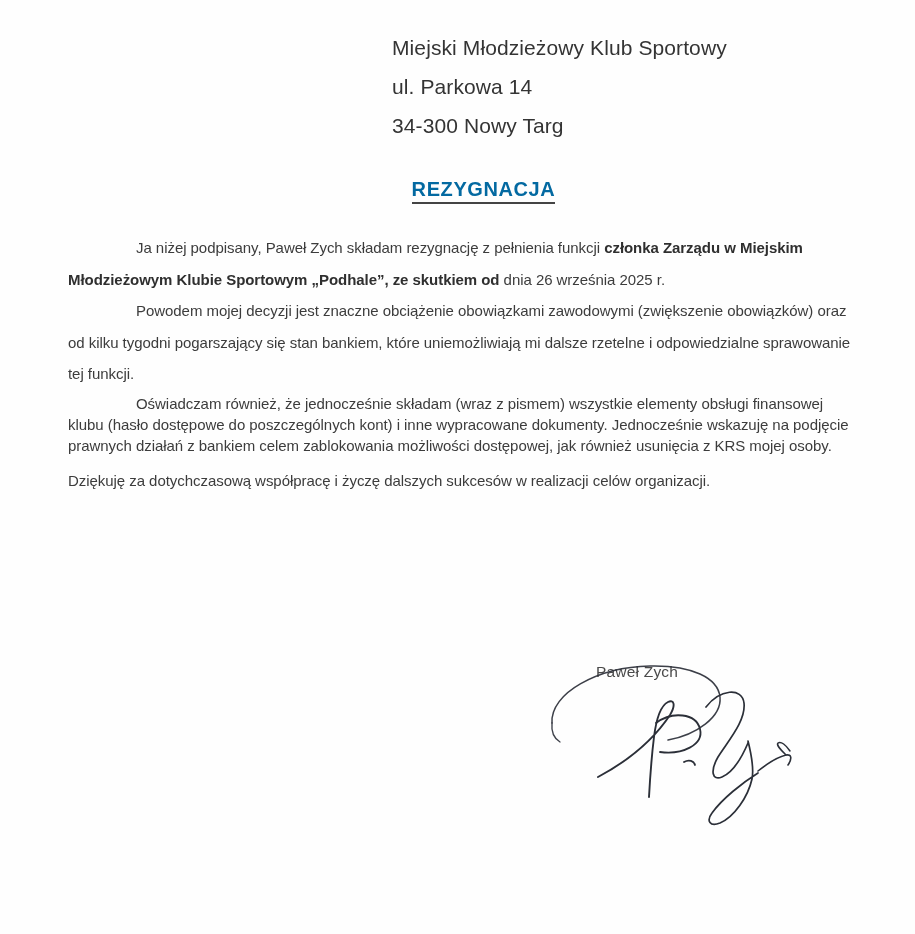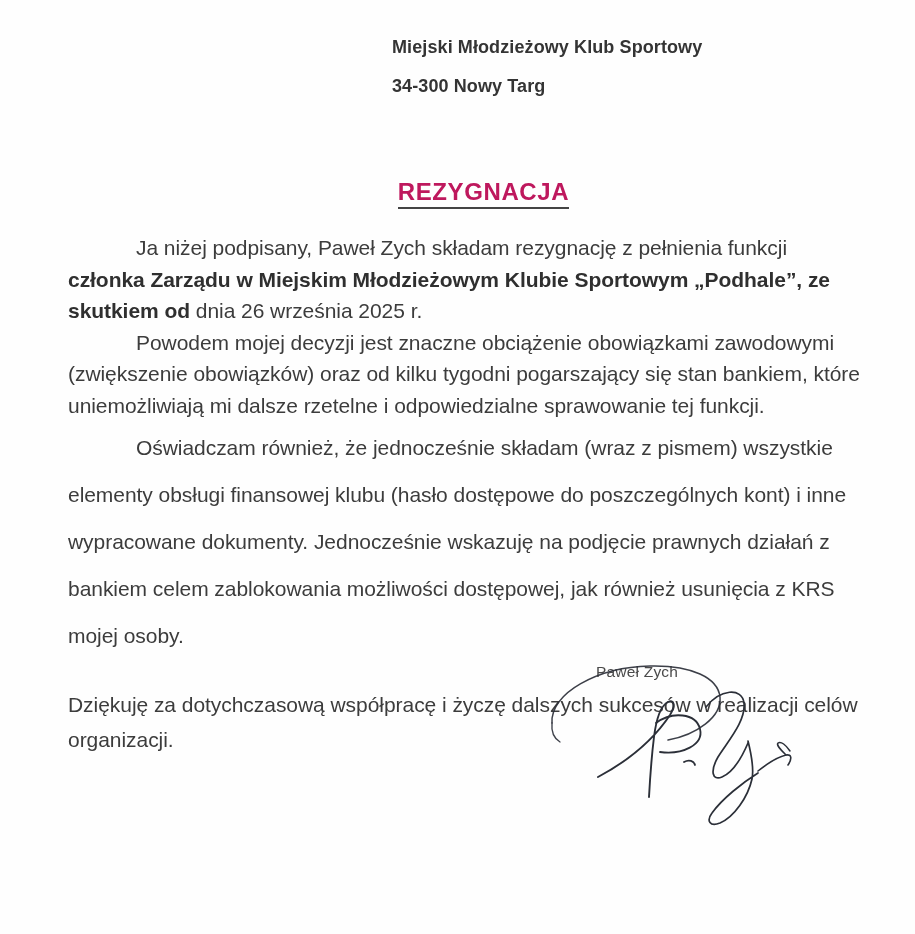--- a/index.html
+++ b/index.html
@@ -26,73 +26,73 @@
   }
 
   
   .header-block {
     position: absolute;
     left: 392px;
     top: 28px;
     width: 470px;
   }
   .header-line {
-    font-size: 18px;
-    font-weight: bold;
+    font-size: 21px;
+    font-weight: normal;
     line-height: 39px;
     letter-spacing: 0.1px;
     color: #343434;
     white-space: nowrap;
   }
 
   
   .doc-title-wrap {
     position: absolute;
     left: 0;
     top: 178px;
     width: 915px;
     text-align: center;
     padding-left: 52px;
     box-sizing: border-box;
   }
   .doc-title {
     display: inline-block;
-    font-size: 24px;
+    font-size: 20px;
     font-weight: bold;
     letter-spacing: 0.6px;
-    color: #be185d;
+    color: #0369a1;
     border-bottom: 2px solid #444444;
     padding-bottom: 1px;
   }
 
   
   .body-block {
     position: absolute;
     left: 68px;
     top: 232px;
     width: 792px;
   }
   .para {
-    font-size: 21px;
+    font-size: 15px;
     line-height: 31.5px;
     color: #3c3c3c;
     text-align: left;
     margin: 0;
     letter-spacing: -0.05px;
   }
   .para.indent {
     text-indent: 68px;
   }
   .para.p3 {
-    line-height: 47px;
+    line-height: 21px;
     margin-top: 3px;
   }
   .para.closing {
-    line-height: 35px;
-    margin-top: 28px;
+    line-height: 28px;
+    margin-top: 11px;
   }
   .para b {
     font-weight: bold;
     color: #2f2f2f;
   }
 
   
   .signature-zone {
     position: absolute;
     left: 520px;
@@ -118,20 +118,21 @@
     pointer-events: none;
   }
 </style>
 </head>
 <body>
 
 <div class="page">
 
   <div class="header-block">
     <div class="header-line">Miejski Młodzieżowy Klub Sportowy</div>
+    <div class="header-line">ul. Parkowa 14</div>
     <div class="header-line">34-300 Nowy Targ</div>
   </div>
 
   <div class="doc-title-wrap">
     <span class="doc-title">REZYGNACJA</span>
   </div>
 
   <div class="body-block">
 
     <p class="para indent"><span>Ja niżej podpisany, Paweł Zych składam rezygnację z pełnienia funkcji </span><b>członka Zarządu w Miejskim Młodzieżowym Klubie Sportowym „Podhale”, ze skutkiem od</b><span> dnia 26 września 2025 r.</span></p>

